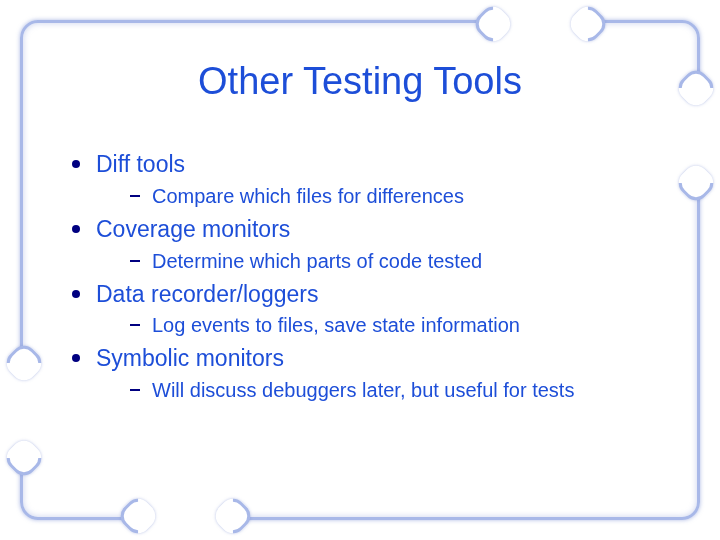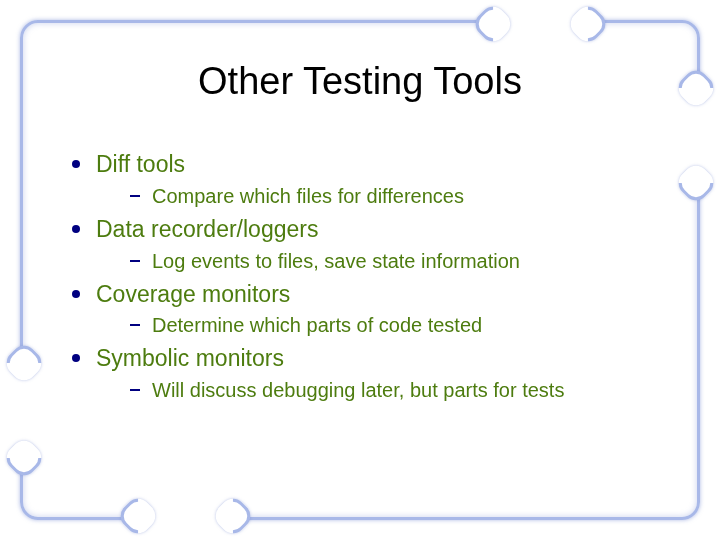--- a/index.html
+++ b/index.html
@@ -54,29 +54,29 @@
   .cap.r1 { right: 8px; top: 72px;  border-bottom-color: transparent; border-right-color: transparent; transform: rotate(45deg);}
   .cap.r2 { right: 8px; top: 167px; border-top-color: transparent; border-right-color: transparent; transform: rotate(-45deg);}
 
   .title {
     position: absolute;
     top: 60px;
     left: 0;
     right: 0;
     text-align: center;
     font-size: 38px;
-    color: #000000;
+    color: #1d4ed8;
     font-weight: 400;
   }
   .body {
     position: absolute;
     top: 150px;
     left: 70px;
     right: 40px;
-    color: #4d7c0f;
+    color: #1d4ed8;
   }
   ul.level1 {
     list-style: none;
     margin: 0;
     padding: 0;
   }
   ul.level1 > li {
     position: relative;
     padding-left: 26px;
     font-size: 23px;
@@ -123,35 +123,35 @@
 
   <div class="body">
     <ul class="level1">
       <li>
         <span>Diff tools</span>
         <ul class="level2">
           <li>Compare which files for differences</li>
         </ul>
       </li>
       <li>
+        <span>Coverage monitors</span>
+        <ul class="level2">
+          <li>Determine which parts of code tested</li>
+        </ul>
+      </li>
+      <li>
         <span>Data recorder/loggers</span>
         <ul class="level2">
           <li>Log events to files, save state information</li>
         </ul>
       </li>
       <li>
-        <span>Coverage monitors</span>
-        <ul class="level2">
-          <li>Determine which parts of code tested</li>
-        </ul>
-      </li>
-      <li>
         <span>Symbolic monitors</span>
         <ul class="level2">
-          <li>Will discuss debugging later, but parts for tests</li>
+          <li>Will discuss debuggers later, but useful for tests</li>
         </ul>
       </li>
     </ul>
   </div>
 
   <div class="frame-border"></div>
   <div class="slot slot-top"></div>
   <div class="slot slot-bottom"></div>
   <div class="slot slot-left"></div>
   <div class="slot slot-right"></div>

